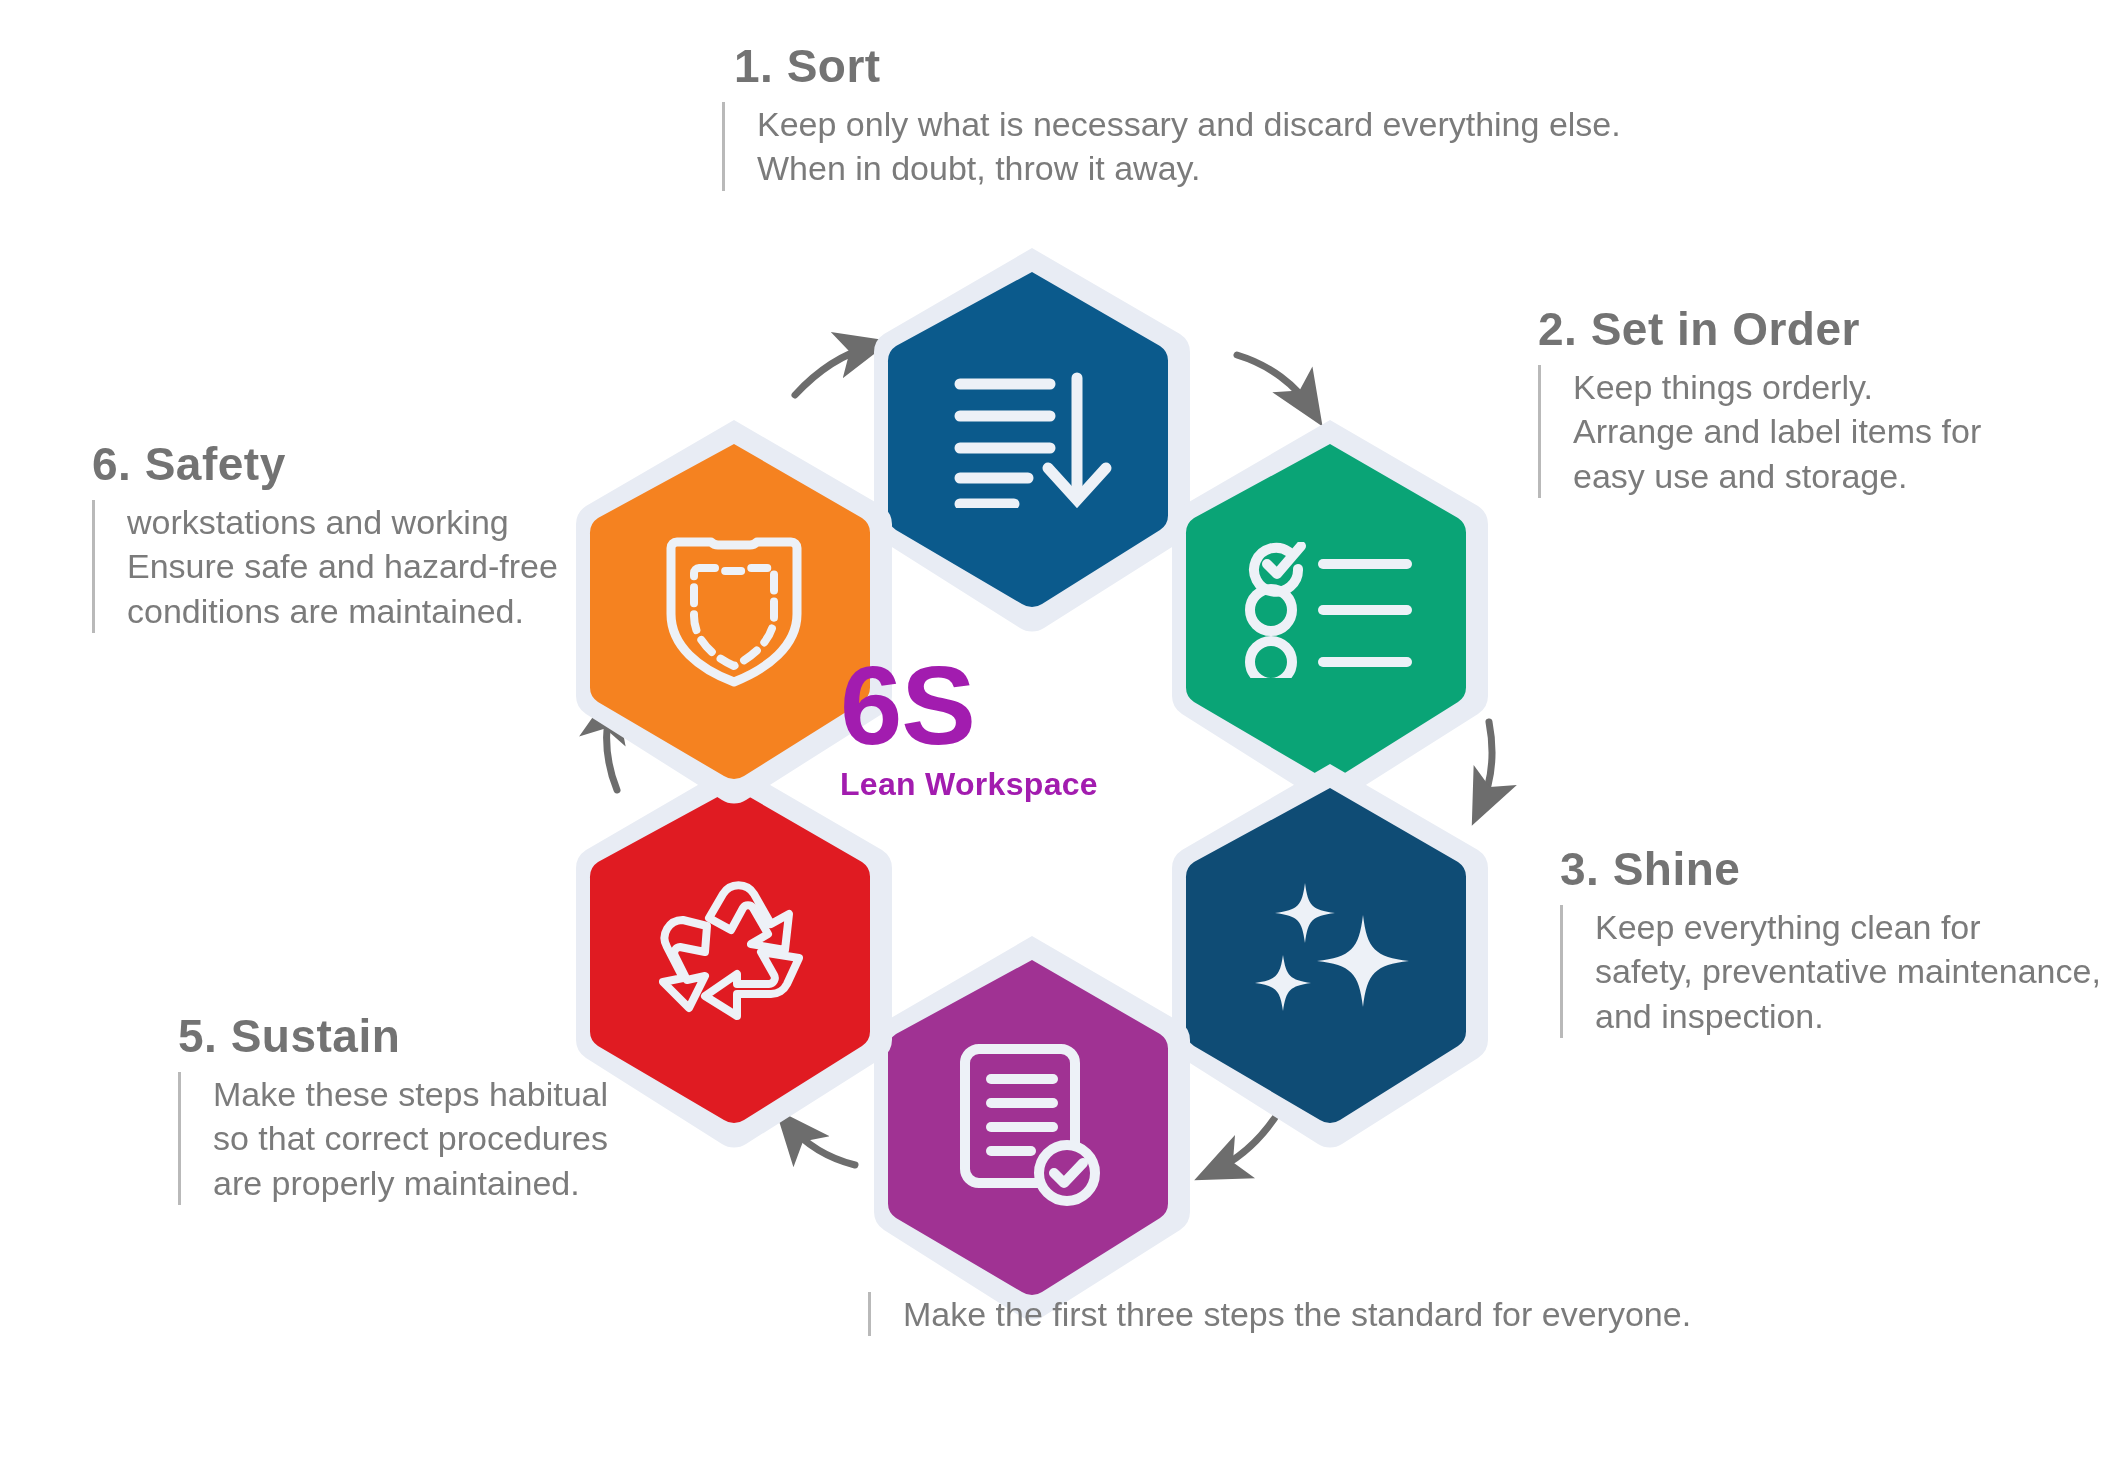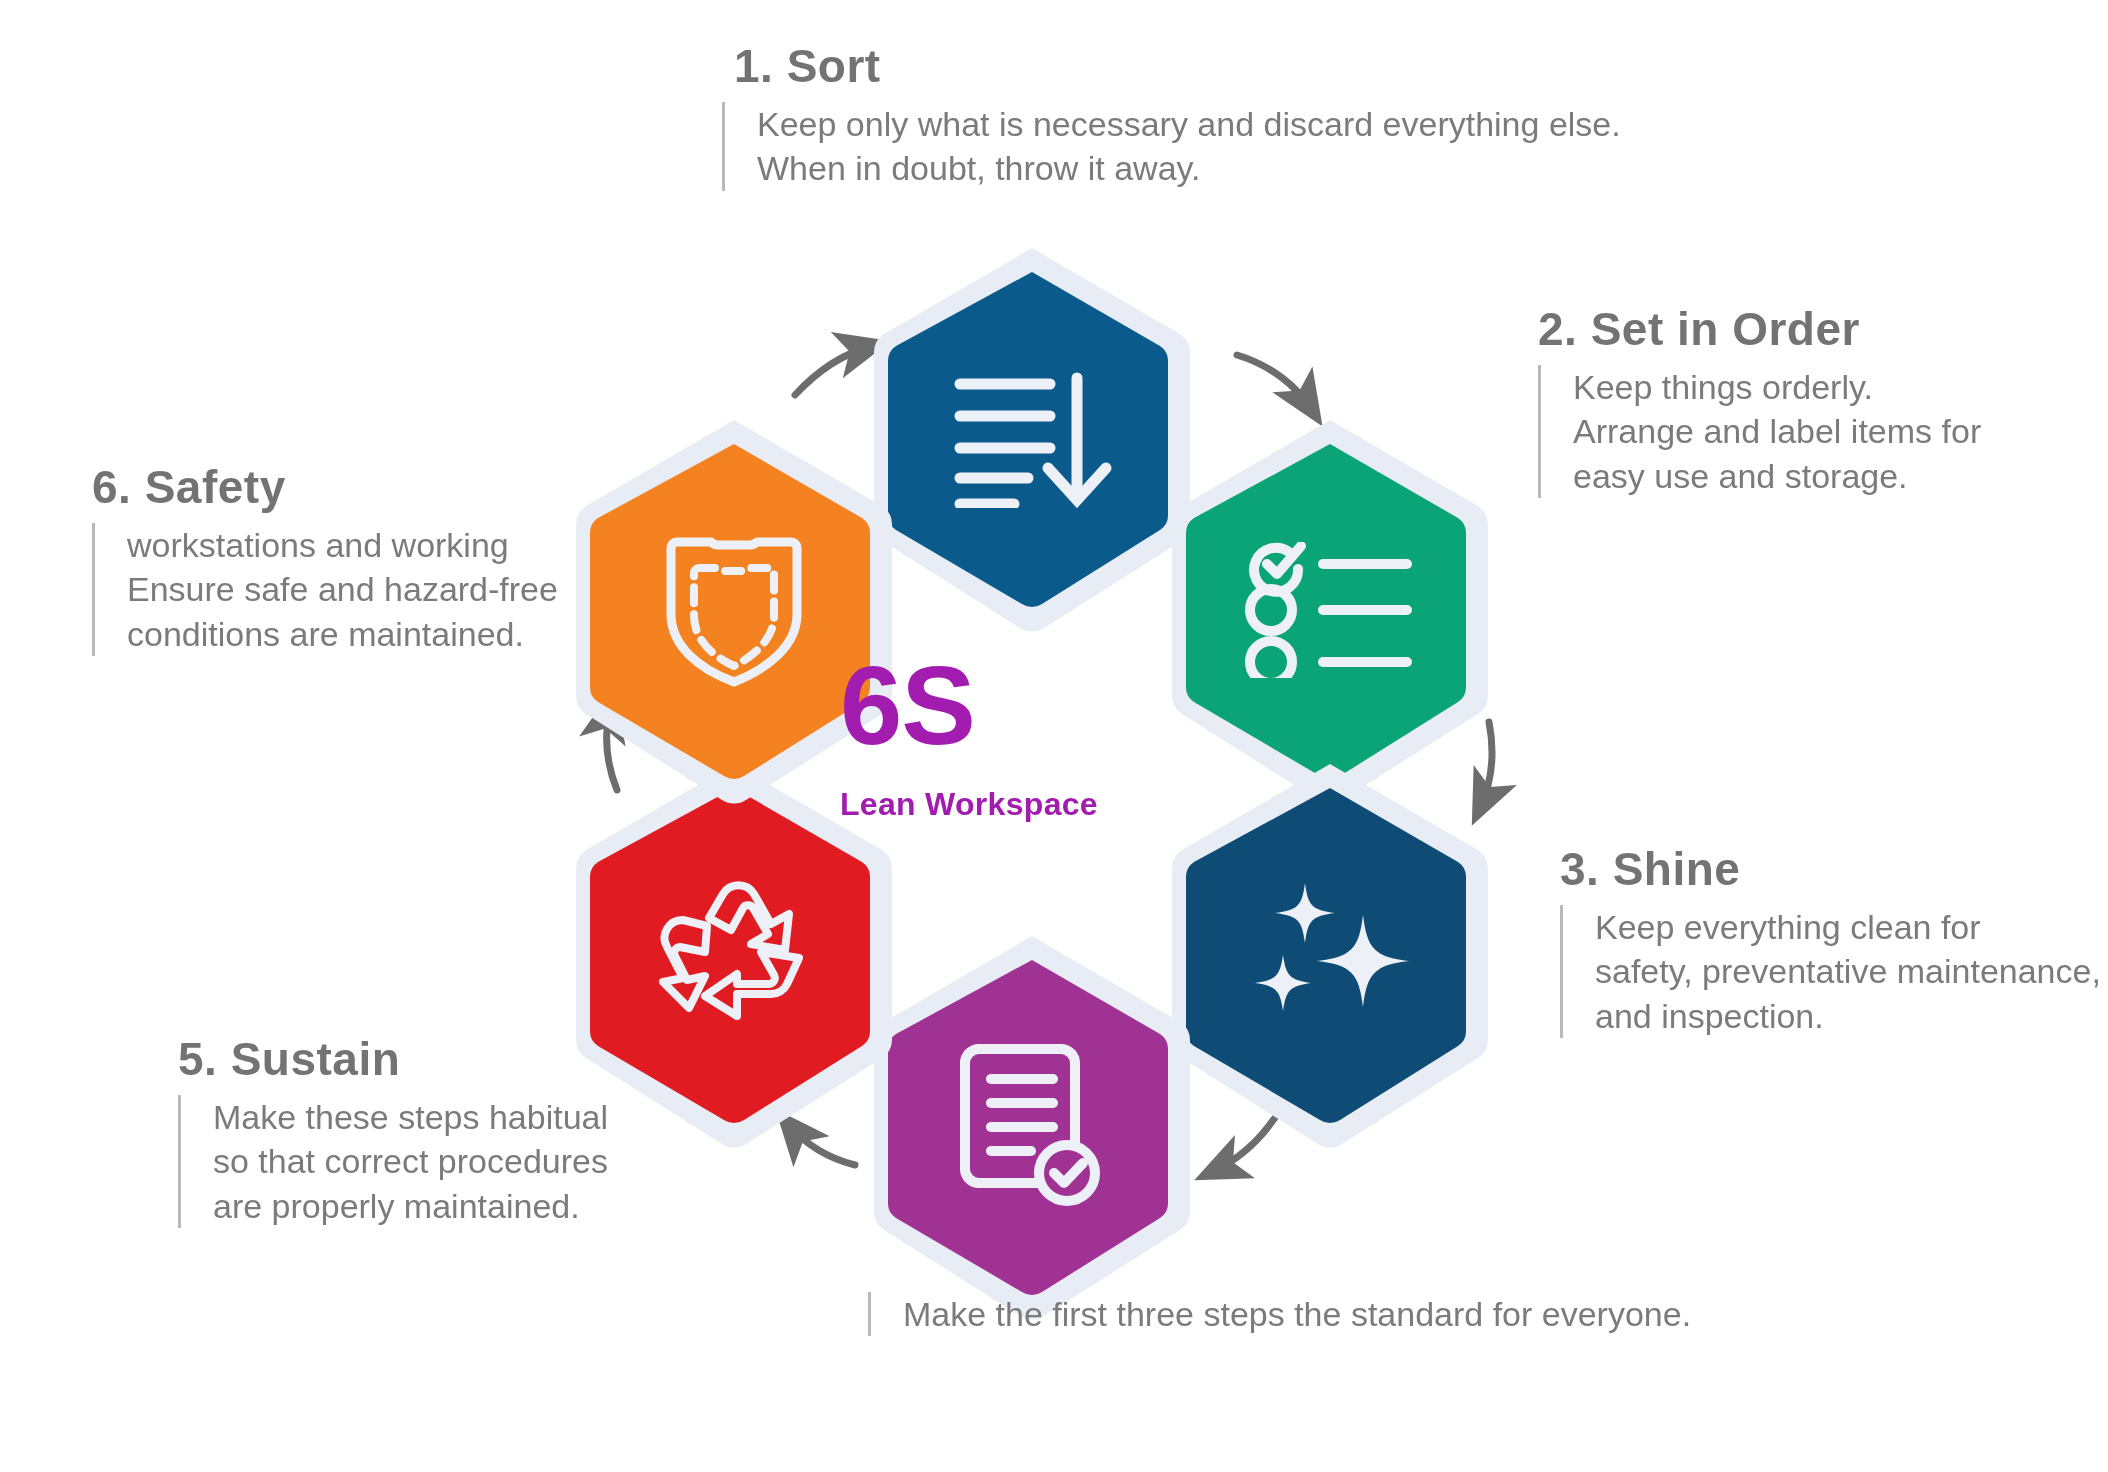--- a/index.html
+++ b/index.html
@@ -41,21 +41,21 @@
     border-left: 3px solid #b9b9b9;
     padding-left: 32px;
     font-size: 34px;
     line-height: 1.3;
     color: #7b7b7b;
     font-stretch: condensed;
   }
   .block .desc div { white-space: nowrap; }
 
   .block.right { text-align: left; }
-  .block.left  { text-align: left; margin-top: 23px; }
+  .block.left  { text-align: left; }
 
   
   #blk-sort        { left: 722px;  top: 42px;  }
   #blk-sort .title { margin-left: 12px; }
   #blk-setorder    { left: 1538px; top: 305px; }
   #blk-shine       { left: 1560px; top: 845px; }
   #blk-standardize { left: 868px;  top: 1292px;}
   #blk-sustain     { left: 178px;  top: 1012px;}
   #blk-safety      { left: 92px;   top: 440px; }
 
@@ -105,21 +105,21 @@
   #center .big {
     font-size: 112px;
     font-weight: bold;
     line-height: 1;
     letter-spacing: -1px;
   }
   #center .sub {
     font-size: 32px;
     font-weight: bold;
     letter-spacing: 0.3px;
-    margin-top: 24px;
+    margin-top: 4px;
   }
 
   
   #arrows {
     position: absolute;
     left: 0; top: 0;
     width: 2108px;
     height: 1472px;
     pointer-events: none;
   }

